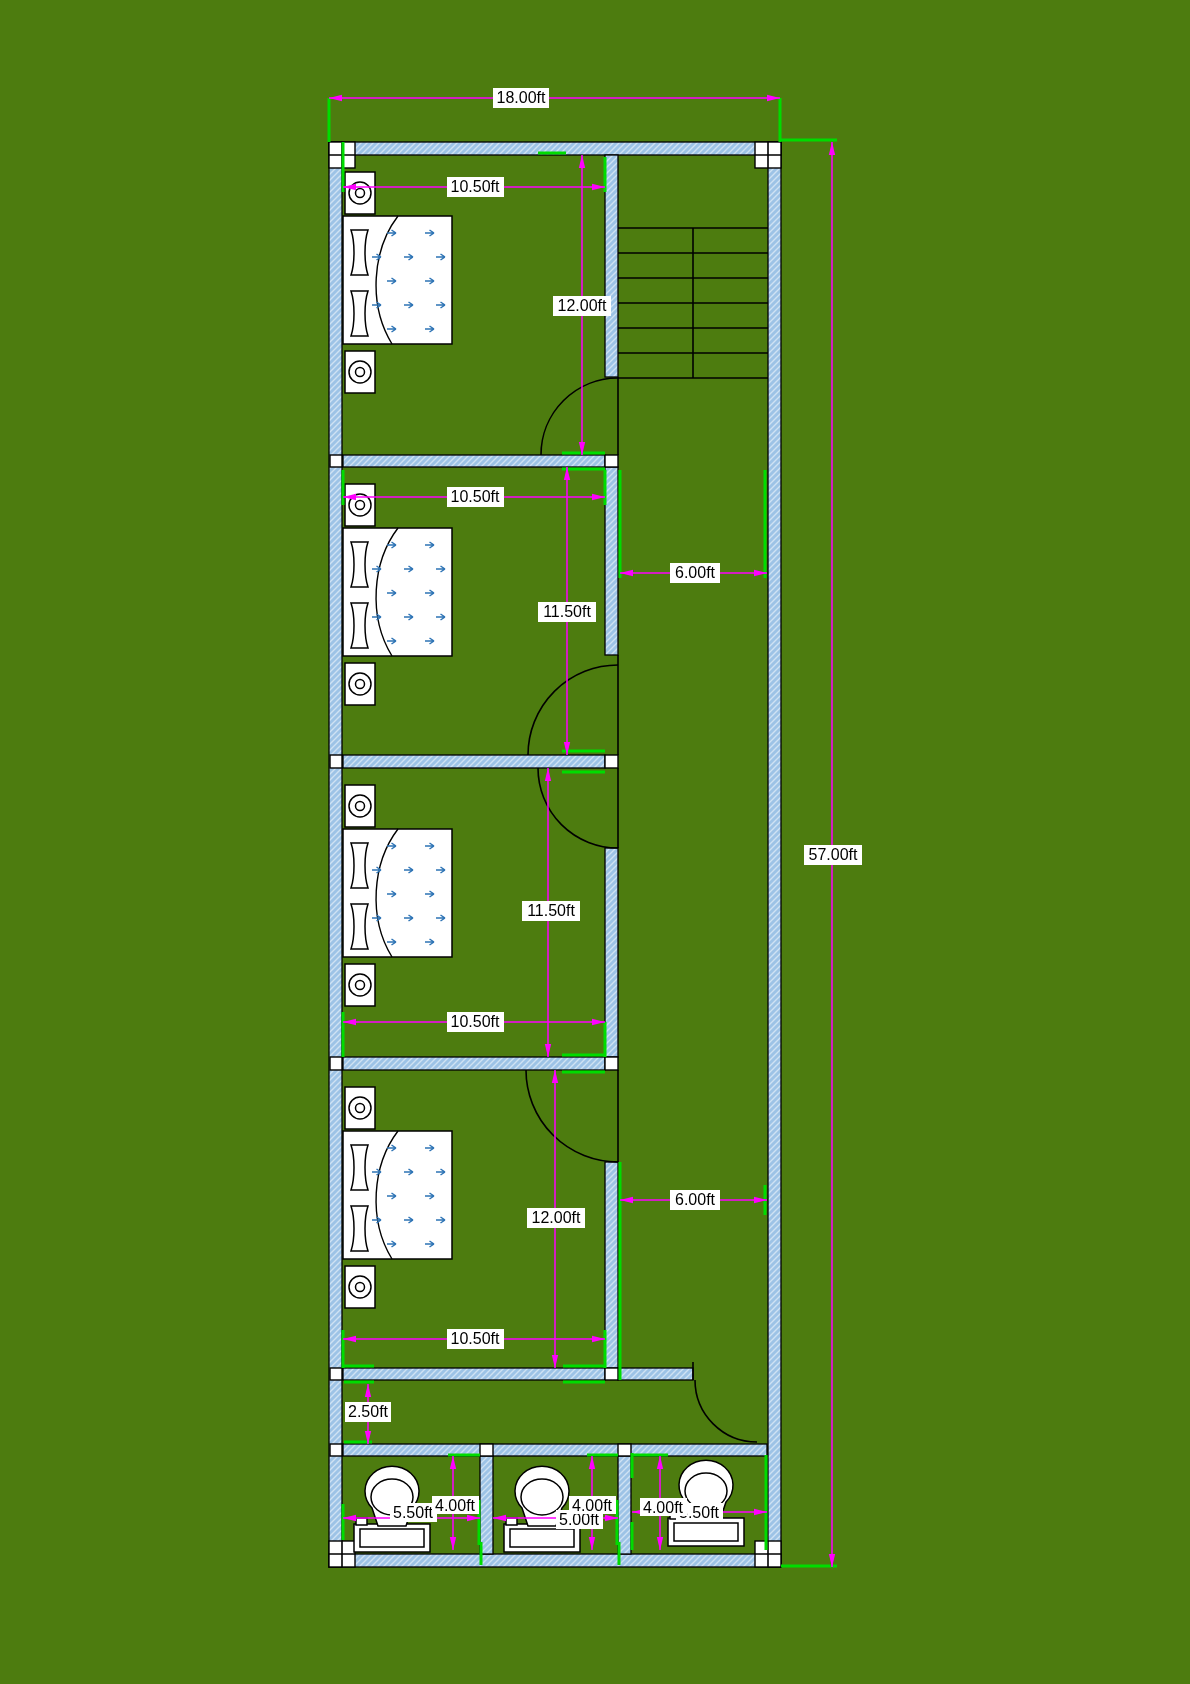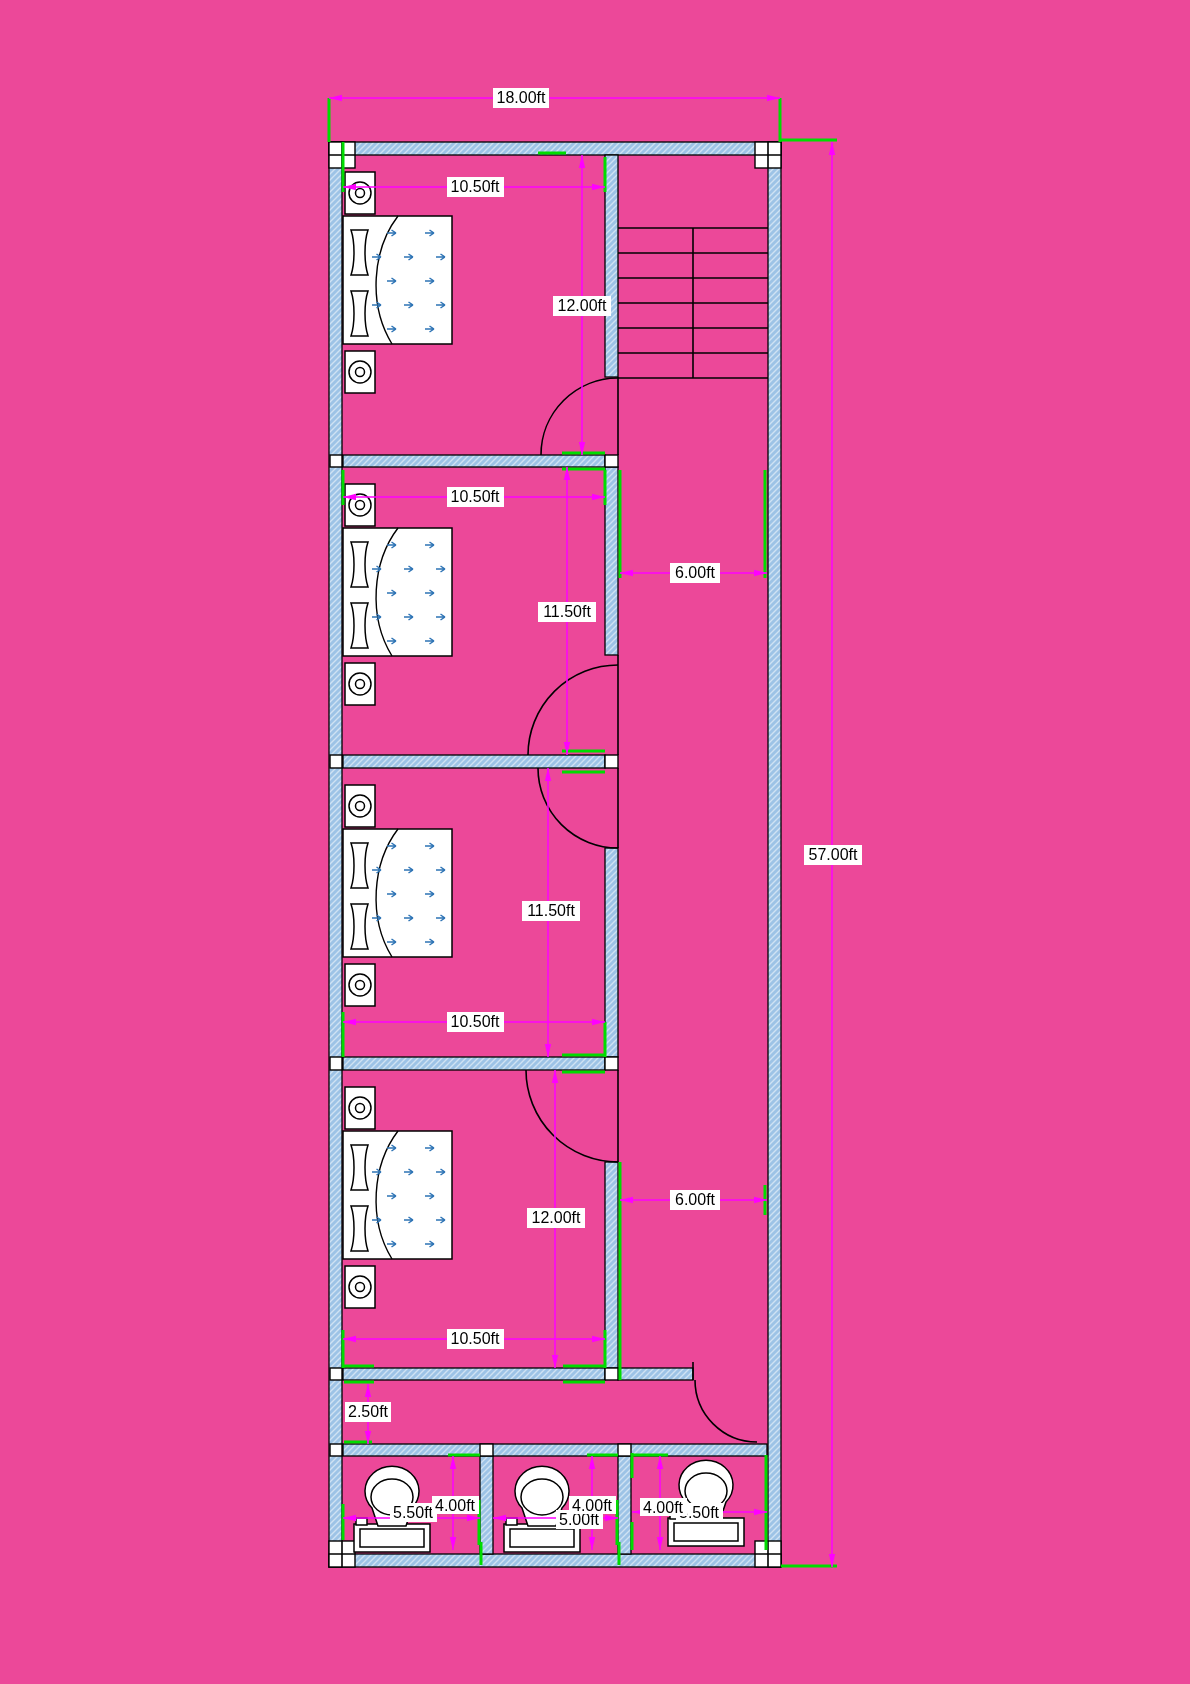--- a/index.html
+++ b/index.html
@@ -1,16 +1,16 @@
 <!DOCTYPE html>
 <html><head>
 <meta charset="utf-8">
 <style>
   html,body{margin:0;padding:0;background:#ffffff;}
-  .page{width:1190px;height:1684px;position:relative;background:#ec4899;overflow:hidden;}
+  .page{width:1190px;height:1684px;position:relative;background:#4d7c0f;overflow:hidden;}
   svg{display:block;}
   text{font-family:"Liberation Sans","DejaVu Sans",sans-serif;font-size:16px;fill:#000;}
   .wall{fill:url(#wallHatch);stroke:#000;stroke-width:1.3;}
   .col{fill:#fff;stroke:#000;stroke-width:1.4;}
   .thin{stroke:#000;stroke-width:1.6;fill:none;}
   .fixt{stroke:#000;stroke-width:1.5;fill:#fff;}
   .dim{stroke:#FF00FF;stroke-width:1.5;}
   .ext{stroke:#00DC00;stroke-width:3;}
   .tbox{fill:#fff;}
   .barrow{stroke:#2E74B5;stroke-width:1.5;fill:none;}

